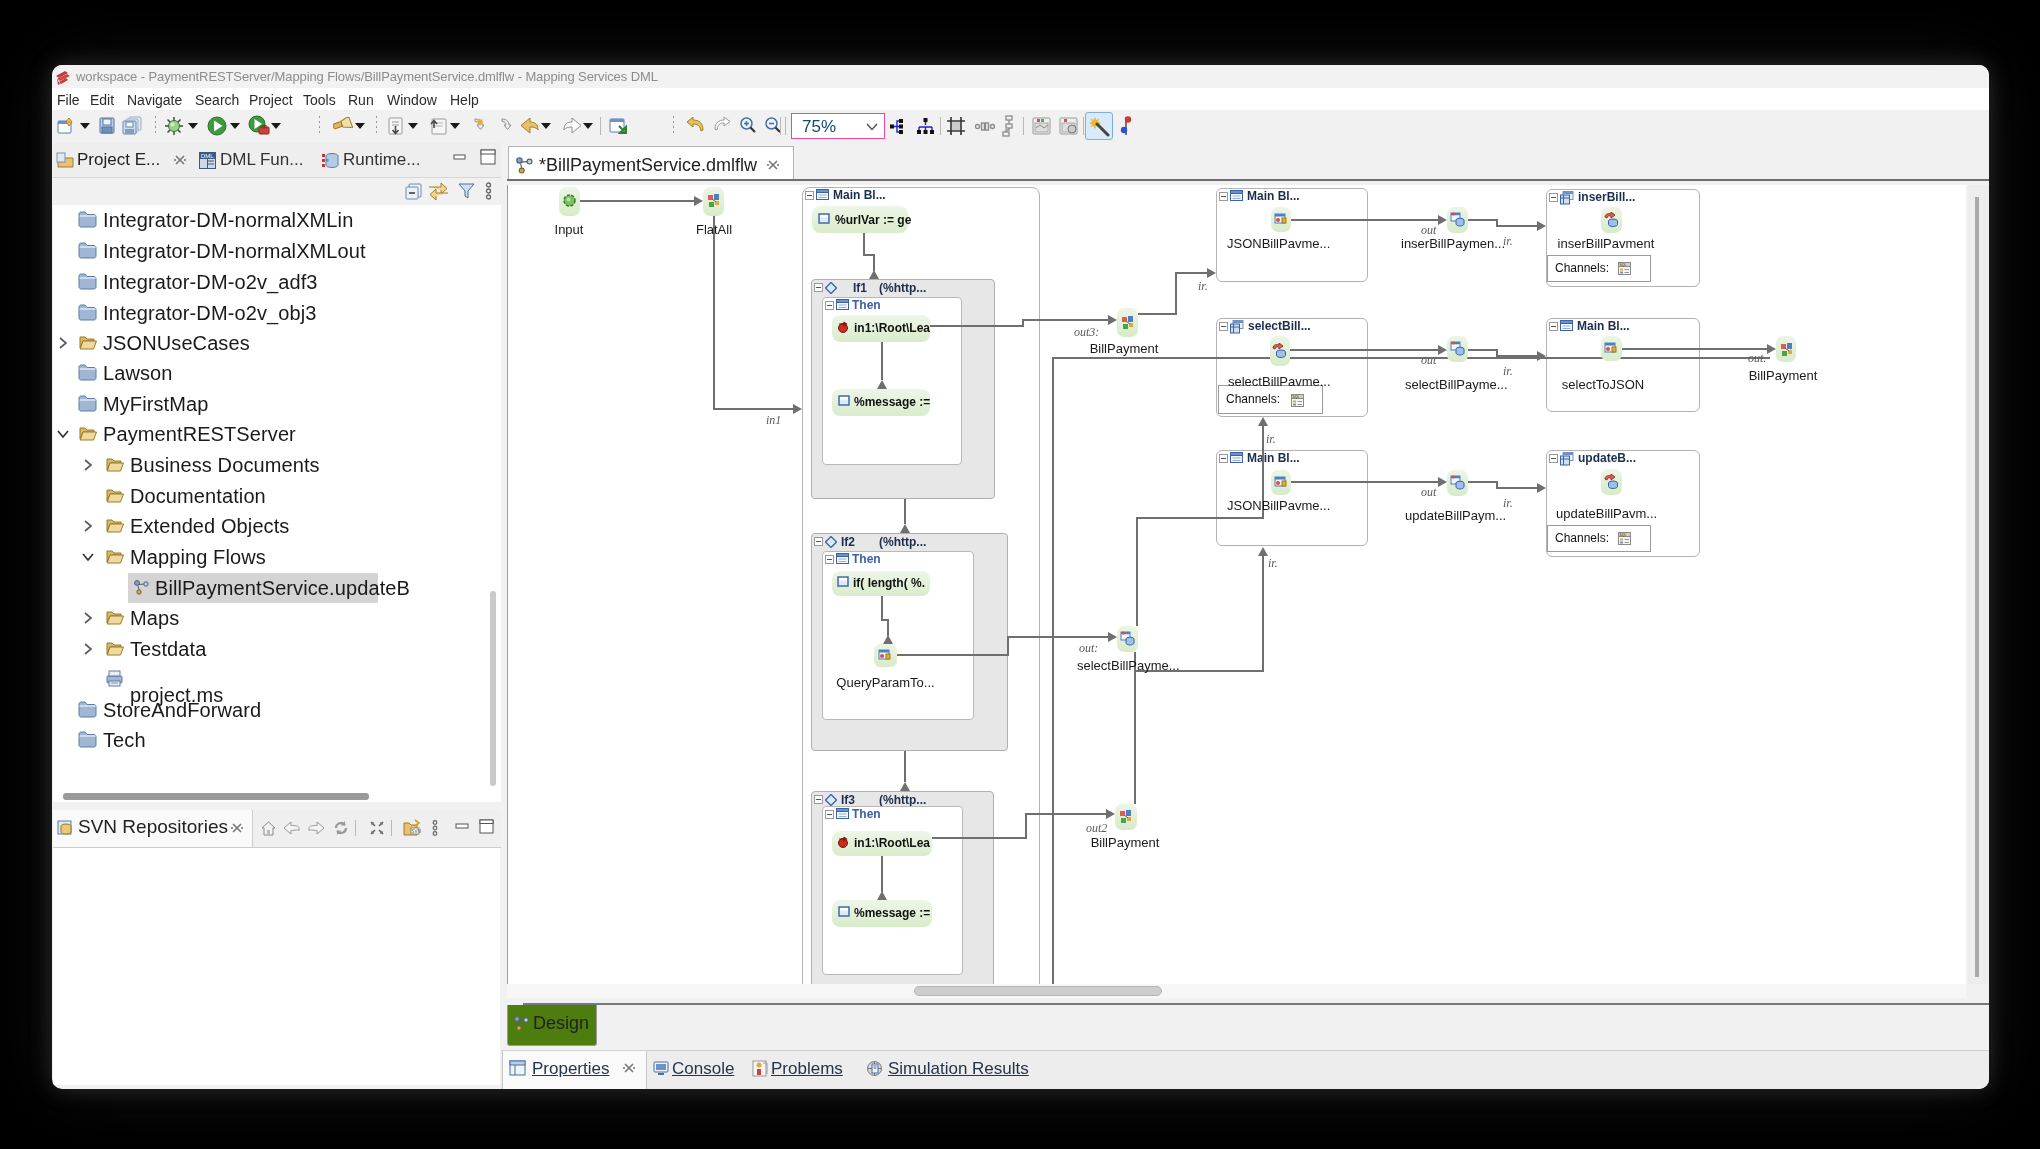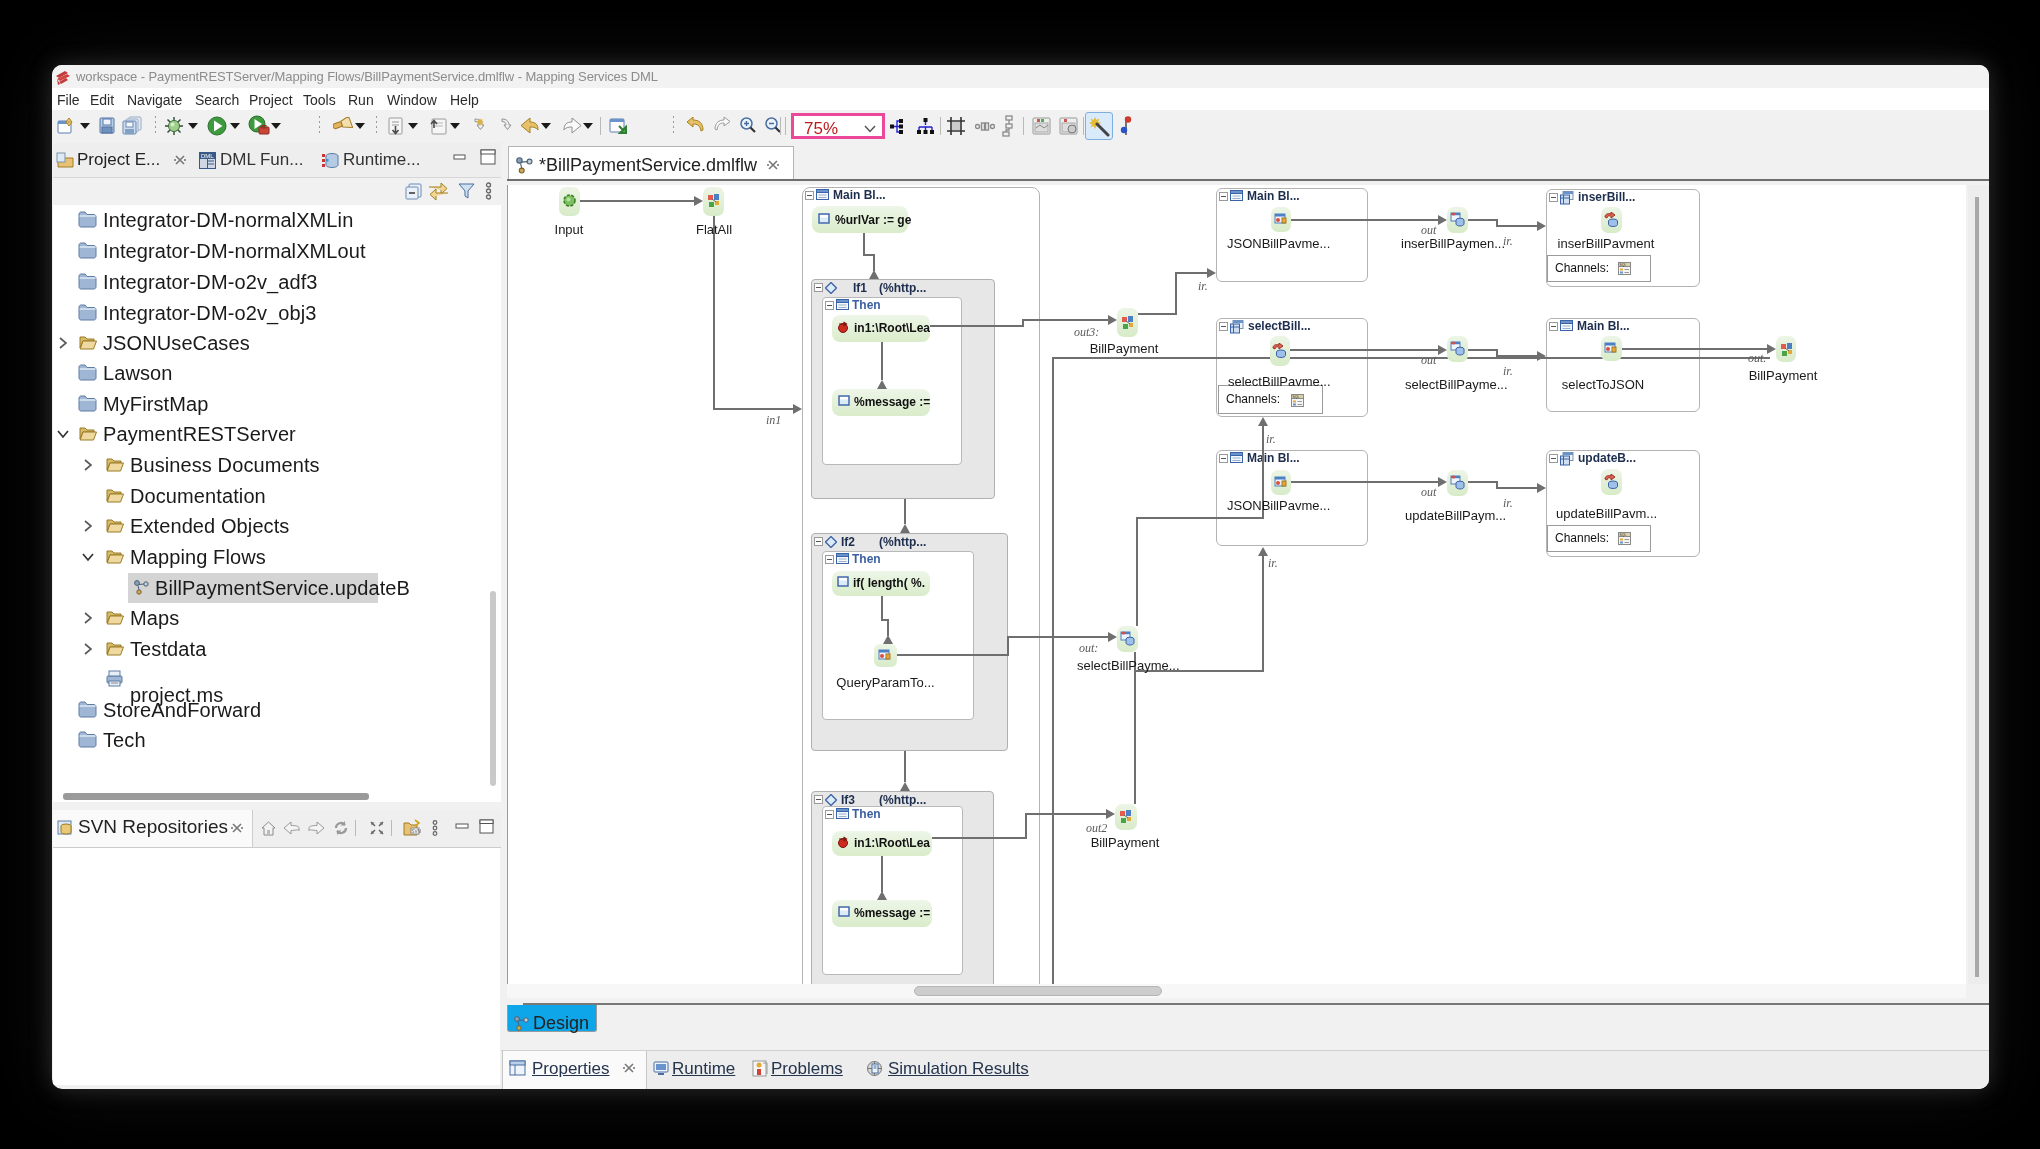--- a/index.html
+++ b/index.html
@@ -29,21 +29,21 @@
 
 #edtabs{position:absolute;left:455px;top:78px;width:1482px;height:38px;background:#f1f1f1;border-bottom:2px solid #6e6e6e;}
 #edtab{position:absolute;left:1px;top:3px;width:286px;height:33px;background:#fff;border:1px solid #b5b5b5;border-bottom:none;font-size:18px;color:#222;}
 #canvas{position:absolute;left:455px;top:120px;width:1459px;height:799px;background:#fff;overflow:hidden;border-left:1px solid #9a9a9a;}
 #vsb{position:absolute;left:1916px;top:120px;width:21px;height:799px;background:#ededed;}
 #vsbthumb{position:absolute;left:1923px;top:132px;width:4px;height:780px;background:#a9a9a9;}
 #hsb{position:absolute;left:455px;top:919px;width:1459px;height:14px;background:#f7f7f7;}
 #hsbthumb{position:absolute;left:862px;top:921px;width:248px;height:10px;background:#cdcdcd;border:1px solid #b5b5b5;border-radius:5px;}
 #designrow{position:absolute;left:455px;top:933px;width:1482px;height:52px;background:#f1f1f1;}
 #designline{position:absolute;left:471px;top:938px;width:1466px;height:2px;background:#787878;}
-#designtab{position:absolute;left:455px;top:940px;width:90px;height:27px;background:#0ea5e9;border:1px solid #9a9a9a;border-top:none;border-radius:0 0 3px 3px;font-size:17px;color:#222;}
+#designtab{position:absolute;left:455px;top:940px;width:90px;height:41px;background:#4d7c0f;border:1px solid #9a9a9a;border-top:none;border-radius:0 0 3px 3px;font-size:17px;color:#222;}
 #btabs{position:absolute;left:449px;top:985px;width:1488px;height:39px;background:#ededed;border-top:1px solid #d0d0d0;}
 .btab{position:absolute;top:0;height:39px;font-size:17px;color:#25344d;text-decoration:underline;}
 
 .cont{position:absolute;background:#fff;border:1px solid #b3b3b3;border-radius:6px;}
 .ifc{position:absolute;background:#e7e7e7;border:1px solid #b0b0b0;border-radius:4px;}
 .thenc{position:absolute;background:#fff;border:1px solid #b8b8b8;border-radius:4px;}
 .gbox{position:absolute;height:27px;border-radius:8px;background:linear-gradient(#eef6e8,#d9ecca);z-index:3;}
 .gnode{position:absolute;width:21px;height:29px;border-radius:7px;background:linear-gradient(#edf5e6,#d7ebc8);z-index:3;}
 .hl{position:absolute;height:2px;background:#6f6f6f;z-index:2;}
 .vl{position:absolute;width:2px;background:#6f6f6f;z-index:2;}
@@ -184,21 +184,21 @@
         <line x1="5" y1="7.5" x2="10" y2="7.5" stroke="#4a6ea0" stroke-width="1.4"></line>
         <line x1="7.5" y1="5" x2="7.5" y2="10" stroke="#4a6ea0" stroke-width="1.4"></line>
       </svg>
     <svg class="abs" style="left:712px;top:6px" width="18" height="18" viewBox="0 0 18 18">
         <circle cx="7.5" cy="7.5" r="5.5" fill="#eaf2fa" stroke="#4a6ea0" stroke-width="1.5"></circle>
         <line x1="11.5" y1="11.5" x2="16" y2="16" stroke="#333" stroke-width="2.2"></line>
         <line x1="5" y1="7.5" x2="10" y2="7.5" stroke="#4a6ea0" stroke-width="1.4"></line>
       </svg>
     <div class="tsep" style="left:728px"></div>
       <div class="tsep" style="left:733px"></div>
-    <div class="abs" style="left:739px;top:3px;width:94px;height:26px;background:#fff;border:3px solid #ec4899;font-size:17px;color:#b91c1c">
+    <div class="abs" style="left:739px;top:3px;width:94px;height:26px;background:#fff;border:1px solid #ec4899;font-size:17px;color:#0c4a6e">
         <span style="position:absolute;left:10px;top:3px">75%</span>
         <svg class="abs" style="right:6px;top:9px" width="12" height="8" viewBox="0 0 12 8">
           <path d="M1 1 L6 6.5 L11 1" fill="none" stroke="#555" stroke-width="1.5"></path>
         </svg>
       </div>
     <svg class="abs" style="left:837px;top:7px" width="19" height="19" viewBox="0 0 19 19">
         <g fill="none" stroke="#2222cc" stroke-width="1.4">
           <path d="M3 9.5 L8 9.5 M10 4 L8 4 L8 15 L10 15 M10 9.5 L8 9.5"></path>
         </g>
         <g fill="#111">
@@ -951,21 +951,21 @@
       </svg>
     <div class="btab" style="left:31px;top:8px">Properties</div>
     <svg class="abs" style="left:122px;top:11px" width="12" height="12" viewBox="0 0 12 12">
         <path d="M2 2 L10 10 M10 2 L2 10 M1 5 L1 7 M11 5 L11 7" stroke="#777" stroke-width="1.6"></path>
       </svg>
     <svg class="abs" style="left:152px;top:9px" width="17" height="17" viewBox="0 0 17 17">
         <rect x="1" y="2" width="14" height="10" rx="1" fill="#eef4fa" stroke="#4a6ea0"></rect>
         <rect x="3" y="4" width="10" height="6" fill="#6a93cc"></rect>
         <rect x="5" y="13" width="6" height="2" fill="#4a6ea0"></rect>
       </svg>
-    <div class="btab" style="left:171px;top:8px">Runtime</div>
+    <div class="btab" style="left:171px;top:8px">Console</div>
     <svg class="abs" style="left:251px;top:9px" width="17" height="17" viewBox="0 0 17 17">
         <rect x="1" y="1" width="13" height="15" fill="#f6f6f6" stroke="#999"></rect>
         <circle cx="7" cy="5" r="2.5" fill="#e2a93a"></circle>
         <rect x="5" y="9" width="4" height="6" fill="#cc4438"></rect>
         <path d="M11 3 L15 3 L15 14" fill="none" stroke="#999"></path>
       </svg>
     <div class="btab" style="left:270px;top:8px">Problems</div>
     <svg class="abs" style="left:365px;top:9px" width="17" height="17" viewBox="0 0 17 17">
         <circle cx="8.5" cy="8.5" r="7" fill="#d9d9d9" stroke="#777"></circle>
         <path d="M8.5 1.5 L8.5 15.5 M1.5 8.5 L15.5 8.5" stroke="#777"></path>

